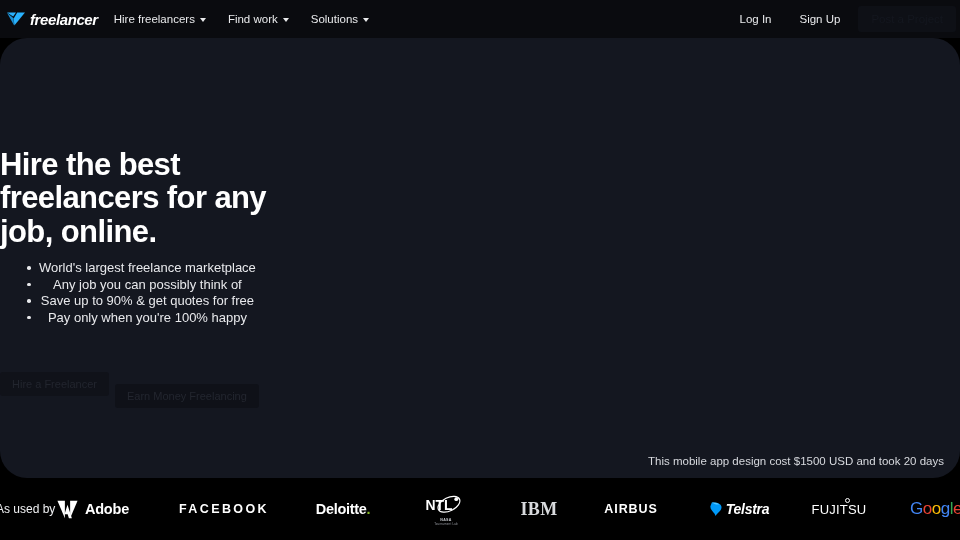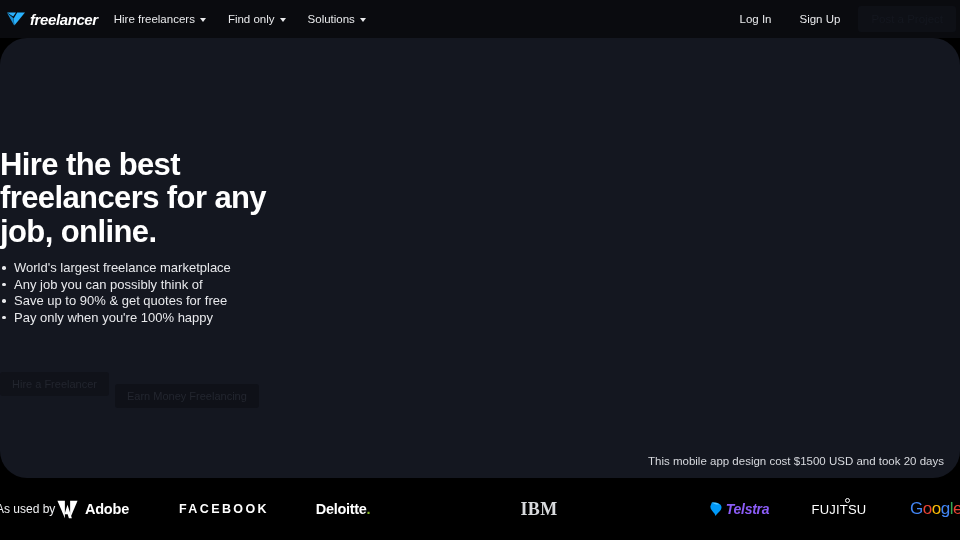--- a/index.html
+++ b/index.html
@@ -56,21 +56,21 @@
     background:#141720;
     border-radius:27px;
   }
   .hero-inner { position:absolute; left:0; top:0; width:540px; }
   .headline {
     position:absolute; left:0; top:110px; width:300px;
     color:#ffffff; font-size:31px; line-height:1.08;
     font-weight:bold; letter-spacing:-0.6px;
   }
   .bullets {
-    position:absolute; left:0; top:222px; list-style:none;
+    position:absolute; left:25px; top:222px; list-style:none;text-align:center;
   }
   .bullets li {
     color:#e8e9ec; font-size:13px; line-height:15.6px;
     position:relative; padding-left:14px; margin-bottom:1px;
     white-space:nowrap;
   }
   .bullets li::before {
     content:""; position:absolute; left:2px; top:6px;
     width:3.5px; height:3.5px; border-radius:50%; background:#e8e9ec;
   }
@@ -127,21 +127,21 @@
     color:#d8dadd; font-size:18px; font-weight:bold; letter-spacing:0.4px;
     font-family:"Liberation Serif", serif;
   }
 
   .airbus { left:596px; width:70px; }
   .airbus-word { color:#ffffff; font-size:12.5px; font-weight:bold; letter-spacing:0.9px; }
 
   .telstra { left:700px; width:78px; gap:2px; }
   .telstra-mark { width:15px; height:16px; display:block; }
   .telstra-word {
-    color:#8b5cf6; font-size:14px; font-weight:bold; font-style:italic;
+    color:#ffffff; font-size:14px; font-weight:bold; font-style:italic;
     letter-spacing:-0.3px;
   }
 
   .fujitsu { left:806px; width:66px; }
   .fujitsu-word { color:#ffffff; font-size:13px; letter-spacing:0.2px; position:relative; }
   .fujitsu-dot {
     position:absolute; left:33px; top:-4px; width:5px; height:5px;
     border:1px solid #ffffff; border-radius:50%;
   }
 
@@ -167,21 +167,21 @@
       </span>
       <span class="logo-word">freelancer</span>
     </div>
 
     <div class="nav-links">
       <div class="nav-link">
         <span>Hire freelancers</span>
         <span class="caret"></span>
       </div>
       <div class="nav-link">
-        <span>Find only</span>
+        <span>Find work</span>
         <span class="caret"></span>
       </div>
       <div class="nav-link">
         <span>Solutions</span>
         <span class="caret"></span>
       </div>
     </div>
 
     <div class="nav-right">
       <span class="nav-auth">Log In</span>
@@ -227,25 +227,39 @@
     </div>
 
     <div class="brand deloitte">
       <span class="deloitte-word"><span>Deloitte</span><span class="deloitte-dot">.</span></span>
     </div>
 
     <div class="brand facebook">
       <span class="facebook-word">FACEBOOK</span>
     </div>
 
+    <div class="brand nasa">
+      <div class="nasa-stack">
+        <svg class="nasa-mark" viewBox="0 0 60 30">
+          <text x="2" y="22" font-family="Liberation Sans, sans-serif" font-size="19" font-weight="bold" fill="#ffffff">NTL</text>
+          <ellipse cx="34" cy="14" rx="16" ry="9" fill="none" stroke="#ffffff" stroke-width="1.6" transform="rotate(-26 34 14)"></ellipse>
+          <circle cx="44" cy="7" r="2.6" fill="#ffffff"></circle>
+        </svg>
+        <span class="nasa-sub1">NASA</span>
+        <span class="nasa-sub2">Tournament Lab</span>
+      </div>
+    </div>
 
     <div class="brand ibm">
       <span class="ibm-word">IBM</span>
     </div>
 
+    <div class="brand airbus">
+      <span class="airbus-word">AIRBUS</span>
+    </div>
 
     <div class="brand telstra">
       <span>
         <svg class="telstra-mark" viewBox="0 0 16 17">
           <path d="M3 1.5 C12 1 15 5 12.5 9.5 C11 12 8 13.5 7 16 C6.2 12 1 10 1.5 5.5 Z" fill="#0099f8"></path>
           <path d="M3 1.5 C7 1.2 9.5 2 11 3.6 C8 4.2 5.5 3.2 3 1.5 Z" fill="#53c7ff"></path>
         </svg>
       </span>
       <span class="telstra-word">Telstra</span>
     </div>

